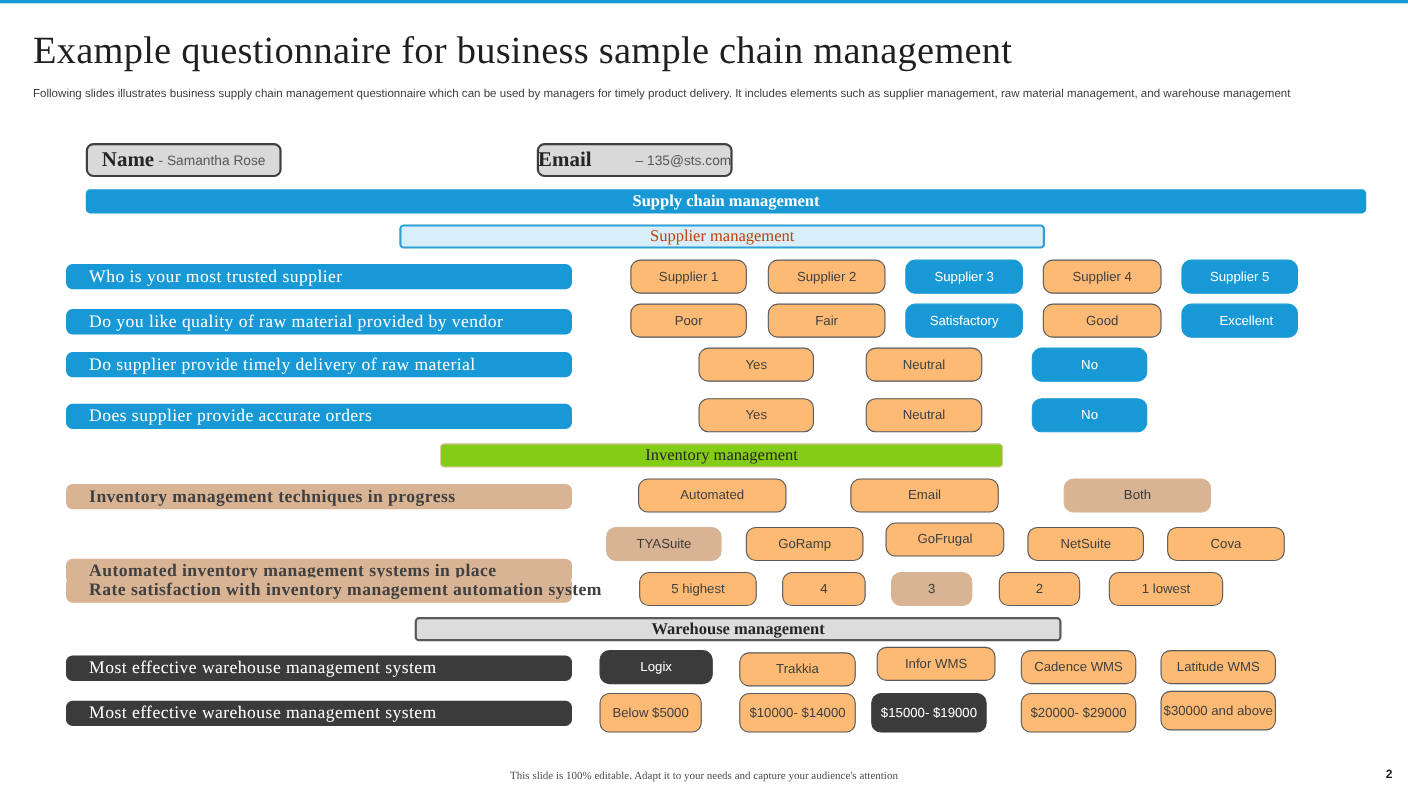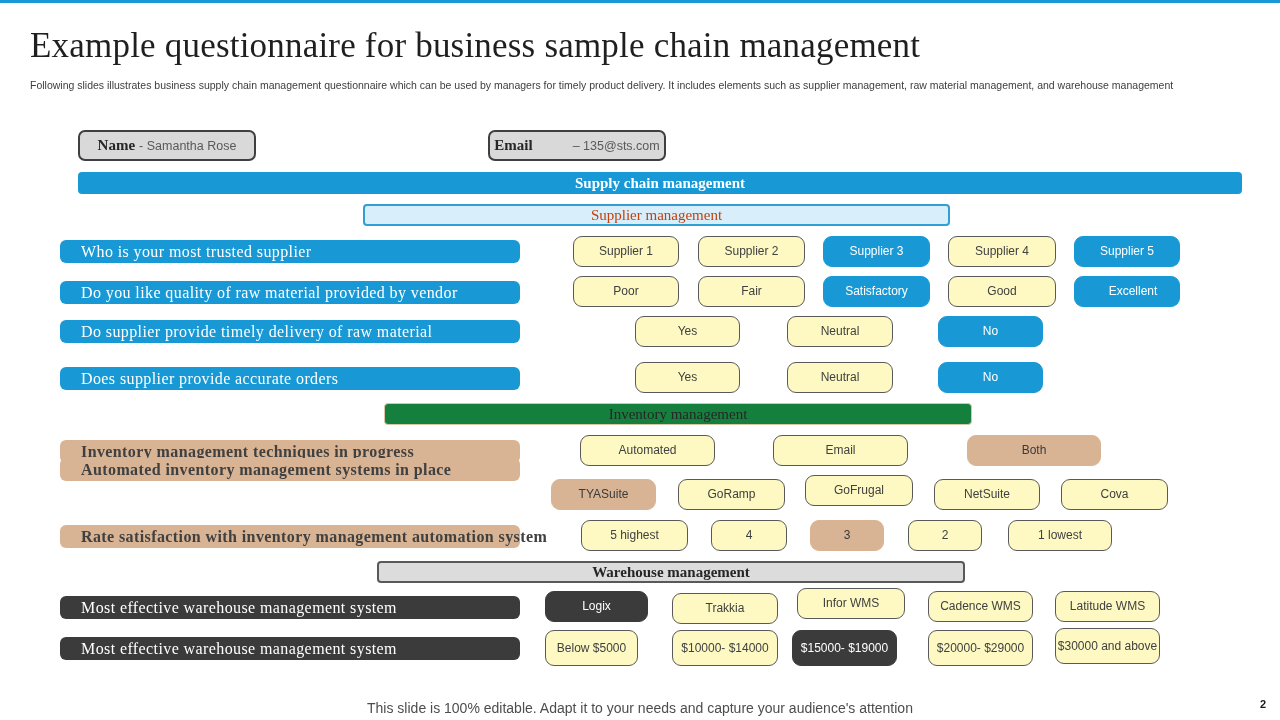--- a/index.html
+++ b/index.html
@@ -22,60 +22,60 @@
     position:absolute; left:30px; top:79px;
     font-size:10.5px; color:#3d3d3d; white-space:nowrap;
   }
 
   .field-box {
     position:absolute; height:31px; width:178px;
     background:#d9d9d9; border:2px solid #3f3f3f; border-radius:7px;
     display:flex; align-items:center; justify-content:center;
     white-space:nowrap;
   }
-  .field-label { font-family:"Liberation Serif", serif; font-weight:bold; font-size:15px; color:#262626; }
+  .field-label { font-family:"Liberation Serif", serif; font-weight:bold; font-size:19px; color:#262626; }
   .field-value { font-size:12.5px; color:#595959; margin-left:4px; }
 
   .banner {
     position:absolute; height:22px;
     display:flex; align-items:center; justify-content:center;
     font-family:"Liberation Serif", serif; font-size:15px;
     border-radius:4px; white-space:nowrap;margin-left:20px;
   }
   .banner-supply { left:58px; top:172px; width:1164px; background:#1899d6; color:#ffffff; font-weight:bold; }
   .banner-supplier { left:343px; top:204px; width:587px; background:#d8eefa; border:2px solid #2f9fd6; color:#c2410c; }
-  .banner-inventory { left:364px; top:403px; width:588px; background:#15803d; border:1px solid #dcc6a8; color:#262626; }
+  .banner-inventory { left:380px; top:403px; width:512px; background:#84cc16; border:1px solid #dcc6a8; color:#262626; }
   .banner-warehouse { left:357px; top:561px; width:588px; background:#dcdcdc; border:2px solid #595959; color:#262626; font-weight:bold; }
 
   .qbar {
     position:absolute; left:60px; width:460px; height:23px;
     display:flex; align-items:center;
     padding-left:21px;
     font-family:"Liberation Serif", serif; font-size:16px; letter-spacing:0.4px;
     border-radius:6px; white-space:nowrap;
   }
   .qbar.blue { background:#1899d6; color:#ffffff; }
   .qbar.tan  { background:#d8b494; color:#404040;font-weight:bold; }
   .qbar.dark { background:#3b3b3b; color:#ffffff; }
 
   .opt {
     position:absolute; height:31px;
-    background:#fef9c3; border:1.5px solid #595959; border-radius:9px;
+    background:#fdba74; border:1.5px solid #595959; border-radius:9px;
     display:flex; align-items:center; justify-content:center; text-align:center;
     font-size:12px; color:#404040; line-height:1.2;
     cursor:default;
   }
   .opt.tall { height:36px; }
   .opt.sel-blue { background:#1899d6; border-color:#1899d6; color:#ffffff; }
   .opt.sel-tan  { background:#d8b494; border-color:#d8b494; color:#3a3a3a; }
   .opt.sel-dark { background:#3b3b3b; border-color:#3b3b3b; color:#ffffff; }
 
   .footer-note {
     position:absolute; left:0; top:700px; width:1280px;
-    text-align:center; font-size:14px; color:#4d4d4d;
+    text-align:center; font-size:10px; color:#4d4d4d;font-family:Liberation Serif, serif;
   }
   .page-num {
     position:absolute; right:14px; top:698px;
     font-size:11px; font-weight:bold; color:#1a1a1a;
   }
 </style>
 </head>
 <body>
 
 <div class="top-strip"></div>
@@ -119,21 +119,21 @@
 <div class="qbar blue" style="top:367px;">Does supplier provide accurate orders</div>
 <div class="opt" style="left:635px; top:362px; width:105px;">Yes</div>
 <div class="opt" style="left:787px; top:362px; width:106px;">Neutral</div>
 <div class="opt sel-blue" style="left:938px; top:362px; width:105px;">No</div>
 
 <div class="qbar tan" style="top:440px;">Inventory management techniques in progress</div>
 <div class="opt" style="left:580px; top:435px; width:135px;">Automated</div>
 <div class="opt" style="left:773px; top:435px; width:135px;">Email</div>
 <div class="opt sel-tan" style="left:967px; top:435px; width:134px;">Both</div>
 
-<div class="qbar tan" style="top:458px;text-align:center;">Automated inventory management systems in place</div>
+<div class="qbar tan" style="top:508px;text-align:center;">Automated inventory management systems in place</div>
 <div class="opt sel-tan" style="left:551px; top:479px; width:105px;">TYASuite</div>
 <div class="opt" style="left:678px; top:479px; width:107px;">GoRamp</div>
 <div class="opt" style="left:805px; top:475px; width:108px;">GoFrugal</div>
 <div class="opt" style="left:934px; top:479px; width:106px;">NetSuite</div>
 <div class="opt" style="left:1061px; top:479px; width:107px;">Cova</div>
 
 <div class="qbar tan" style="top:525px;">Rate satisfaction with inventory management automation system</div>
 <div class="opt" style="left:581px; top:520px; width:107px;">5 highest</div>
 <div class="opt" style="left:711px; top:520px; width:76px;">4</div>
 <div class="opt sel-tan" style="left:810px; top:520px; width:74px;">3</div>

